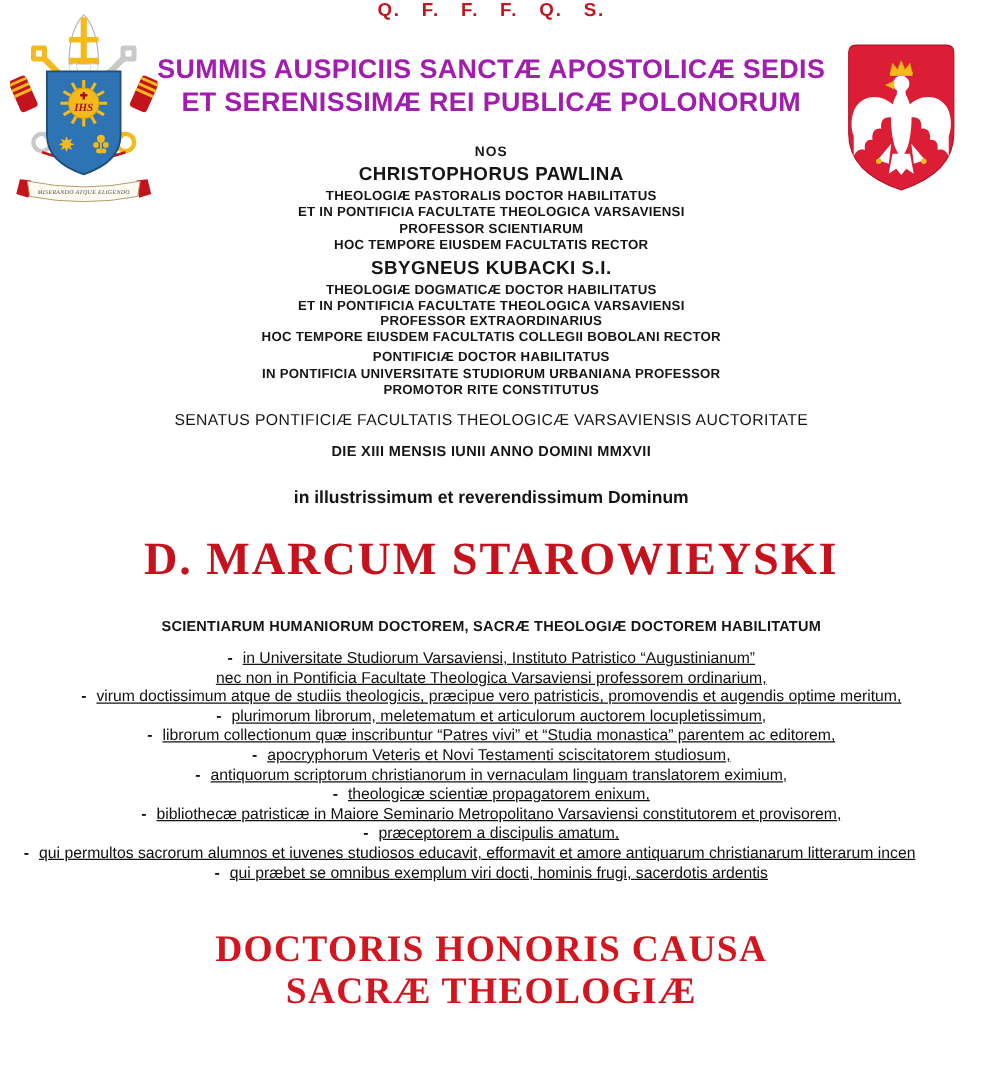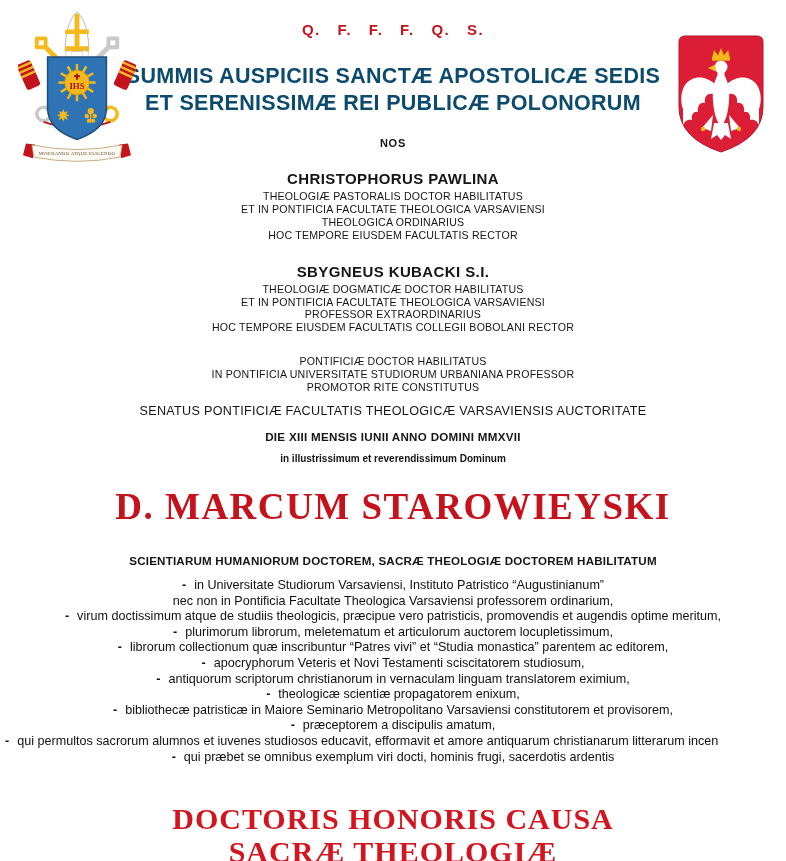--- a/index.html
+++ b/index.html
@@ -6,60 +6,60 @@
   body{
     width:786px;height:861px;position:relative;overflow:hidden;
     background:#ffffff;color:#151515;
     font-family:"Liberation Sans",sans-serif;
     -webkit-font-smoothing:antialiased;
   }
   .page{width:786px;height:861px;position:relative;}
   .center{text-align:center;}
 
   .invocation{
-    padding-top:21px;font-size:15px;font-weight:700;color:#c3141e;
+    font-size:15px;font-weight:700;color:#c3141e;
     letter-spacing:1.5px;word-spacing:11px;
   }
   .main-title{
     margin-top:25px;font-size:21.5px;line-height:27px;font-weight:600;
-    letter-spacing:0.3px;color:#0c4a6e;
+    letter-spacing:0.3px;color:#a21caf;
   }
   .nos{margin-top:20px;font-size:11px;font-weight:700;letter-spacing:0.8px;}
 
-  .official{margin-top:21px;}
+  .official{margin-top:3px;}
   .official-name{font-size:15px;font-weight:700;letter-spacing:0.4px;line-height:18px;margin-bottom:2px;}
-  .official-line{font-size:10.6px;font-weight:400;line-height:12.9px;letter-spacing:0.2px;}
+  .official-line{font-size:10.6px;font-weight:700;line-height:12.9px;letter-spacing:0.2px;}
 
   .authority{margin-top:9px;font-size:12.6px;font-weight:400;letter-spacing:0.3px;line-height:16px;}
   .decree-date{margin-top:11px;font-size:11.6px;font-weight:700;letter-spacing:0.3px;}
-  .salutation{margin-top:10px;font-size:10px;font-weight:700;text-align:center;}
+  .salutation{margin-top:21px;font-size:14px;font-weight:700;text-align:center;}
 
   .recipient-name{
     margin-top:23px;
     font-family:"Liberation Serif",serif;
     font-size:37px;line-height:40px;font-weight:700;
     color:#c5121c;letter-spacing:1.5px;
   }
   .degrees{margin-top:27px;font-size:11.6px;font-weight:700;letter-spacing:0.2px;}
 
-  .honors{margin-top:11px;padding:0 2px;}
+  .honors{margin-top:11px;padding:0 16px;text-decoration:underline;}
   .honor-row{font-size:12.6px;line-height:15.6px;font-weight:400;color:#101010;}
   .honor-row .bullet{display:inline-block;margin-right:8px;font-weight:700;}
   .honor-row .bullet:empty{display:none;margin:0;}
   .honor-row.clip-left{white-space:nowrap;overflow:hidden;text-align:left;padding-left:3px;}
 
   .award{
     margin-top:37px;
     font-family:"Liberation Serif",serif;
     font-size:30px;line-height:33px;font-weight:700;
     color:#d2151e;letter-spacing:1px;
   }
 
   .arms{position:absolute;top:0;}
-  .arms-left{left:18px;top:6px;}
+  .arms-left{left:8px;top:6px;font-style:italic;}
   .arms-right{right:10px;top:33px;}
 </style>
 </head>
 <body>
 
 <div class="page">
 
   <div class="arms arms-left">
     <svg viewBox="0 0 120 162" width="118" height="159" xmlns="http://www.w3.org/2000/svg">
 
@@ -167,21 +167,21 @@
     <div>SUMMIS AUSPICIIS SANCTÆ APOSTOLICÆ SEDIS</div>
     <div>ET SERENISSIMÆ REI PUBLICÆ POLONORUM</div>
   </div>
 
   <div class="center nos">NOS</div>
 
   <div class="center official">
     <div class="official-name">CHRISTOPHORUS PAWLINA</div>
     <div class="official-line">THEOLOGIÆ PASTORALIS DOCTOR HABILITATUS</div>
     <div class="official-line">ET IN PONTIFICIA FACULTATE THEOLOGICA VARSAVIENSI</div>
-    <div class="official-line">THEOLOGICA ORDINARIUS</div>
+    <div class="official-line">PROFESSOR SCIENTIARUM</div>
     <div class="official-line">HOC TEMPORE EIUSDEM FACULTATIS RECTOR</div>
   </div>
 
   <div class="center official">
     <div class="official-name">SBYGNEUS KUBACKI S.I.</div>
     <div class="official-line">THEOLOGIÆ DOGMATICÆ DOCTOR HABILITATUS</div>
     <div class="official-line">ET IN PONTIFICIA FACULTATE THEOLOGICA VARSAVIENSI</div>
     <div class="official-line">PROFESSOR EXTRAORDINARIUS</div>
     <div class="official-line">HOC TEMPORE EIUSDEM FACULTATIS COLLEGII BOBOLANI RECTOR</div>
   </div>

